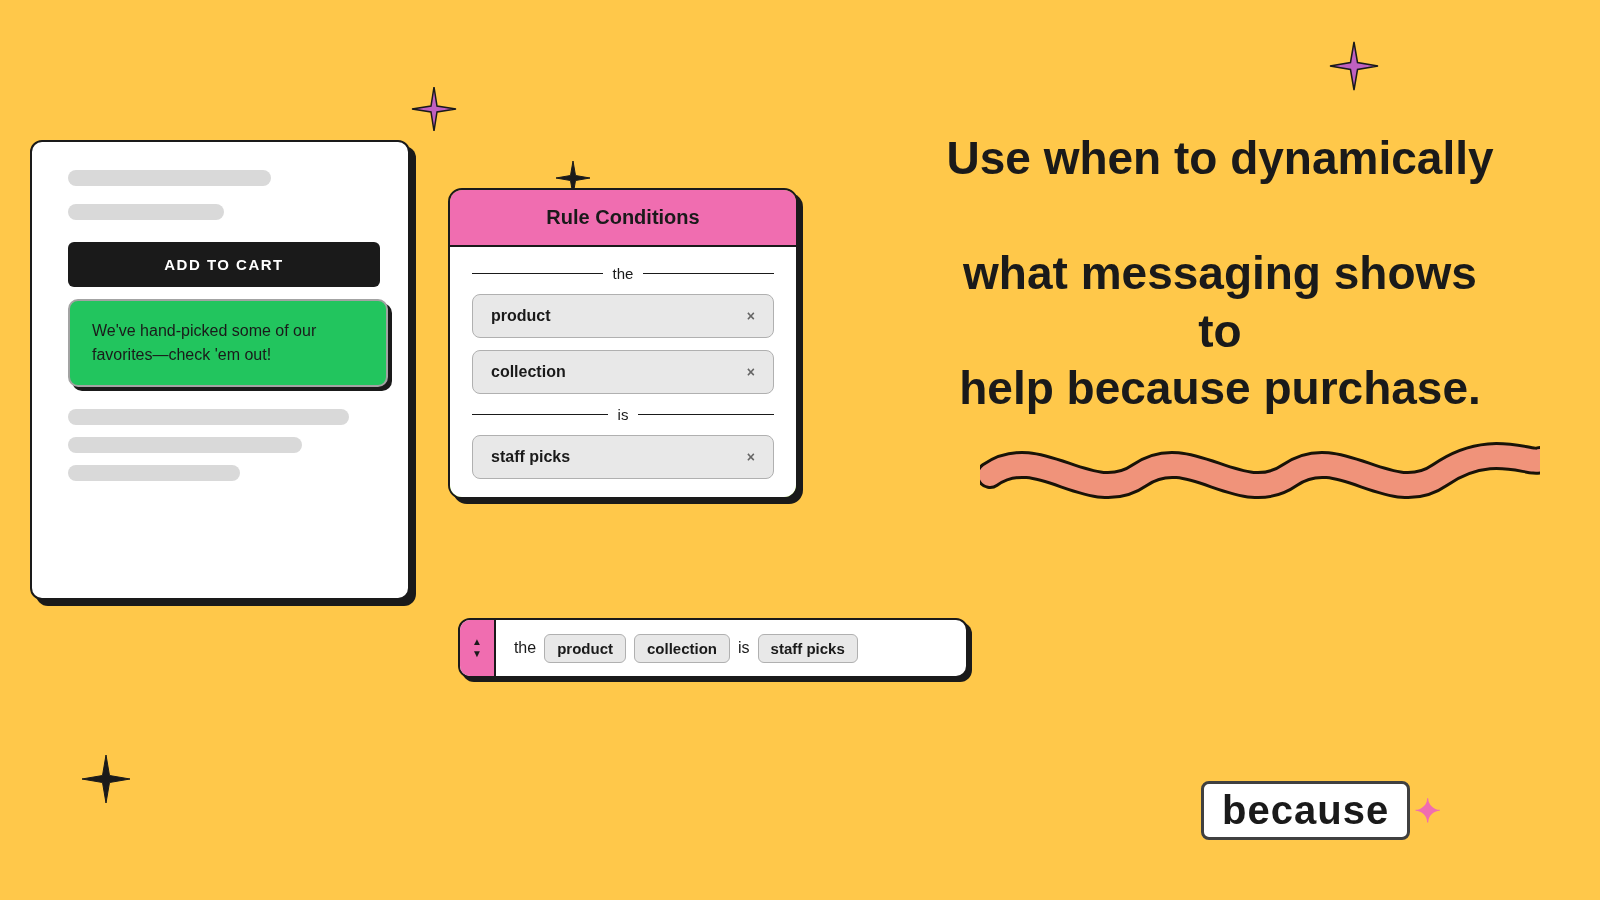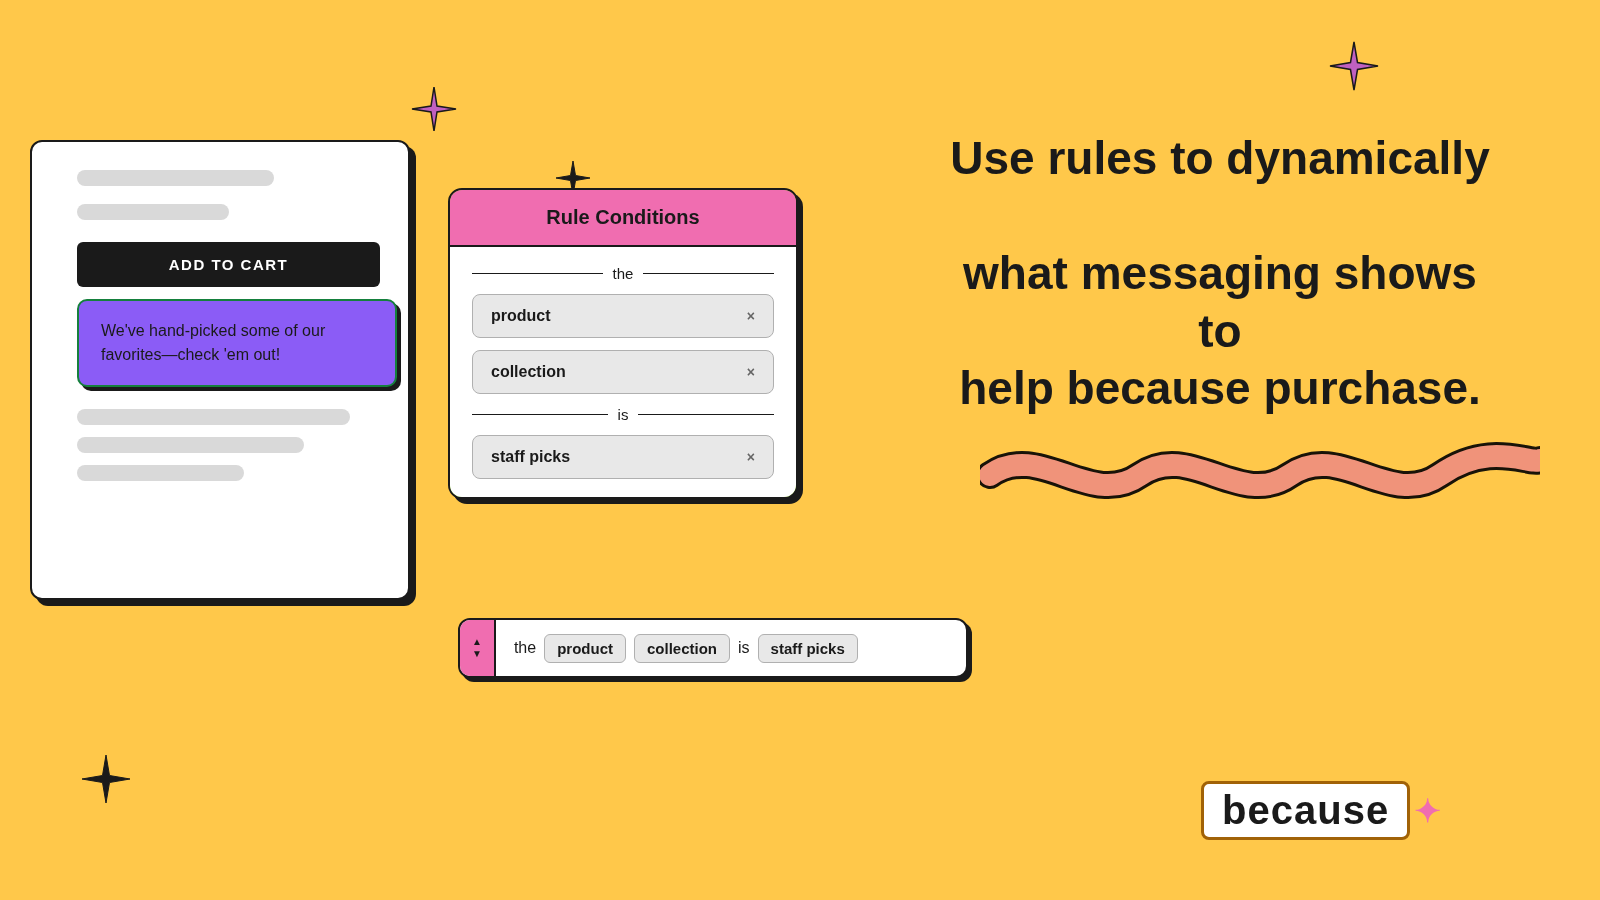--- a/index.html
+++ b/index.html
@@ -25,21 +25,21 @@
     
     .product-card {
       position: absolute;
       left: 30px;
       top: 140px;
       width: 380px;
       height: 460px;
       background: white;
       border-radius: 12px;
       border: 2.5px solid #1a1a1a;
-      padding: 28px 28px 28px 45px;
+      padding: 28px 28px 28px 36px;
       box-shadow: 6px 6px 0px #1a1a1a;
       display: flex;
       flex-direction: column;
       gap: 12px;
     }
 
     .card-line {
       height: 16px;
       background: #d9d9d9;
       border-radius: 8px;
@@ -53,23 +53,23 @@
       text-align: center;
       padding: 14px 0;
       border-radius: 6px;
       font-weight: 800;
       font-size: 15px;
       letter-spacing: 1.5px;
       margin-top: 10px;
     }
 
     .tooltip-bubble {
-      background: #8b5cf6;
+      background: #22c55e;
       border-radius: 10px;
-      border: 2px solid #15803d;
+      border: 2px solid #a3a3a3;
       padding: 18px 22px;
       font-size: 16px;
       color: #1a1a1a;
       line-height: 1.5;
       font-weight: 500;
       width: 320px;
       box-shadow: 4px 4px 0px #1a1a1a;
       position: relative;
     }
 
@@ -242,21 +242,21 @@
       color: #1a1a1a;
       font-family: 'Arial Black', Arial, sans-serif;
       letter-spacing: -1px;
       display: flex;
       align-items: center;
     }
 
     .because-logo .logo-box {
       background: white;
       border-radius: 8px;
-      border: 3px solid #a16207;
+      border: 3px solid #404040;
       padding: 4px 18px;
       font-size: 40px;
       font-weight: 900;
       color: #1a1a1a;
       letter-spacing: 1px;
     }
 
     .because-logo .logo-star {
       color: #f06db0;
       font-size: 32px;
@@ -356,21 +356,21 @@
     <span class="sentence-plain">the</span>
     <span class="sentence-tag">product</span>
     <span class="sentence-tag">collection</span>
     <span class="sentence-plain">is</span>
     <span class="sentence-tag">staff picks</span>
   </div>
 </div>
 
 <div class="headline">
   <div class="headline-text">
-    <span>Use rules to dynamically</span><br>
+    <span>Use when to dynamically</span><br>
     <br>
     <span>what messaging shows to</span><br>
     <span>help because purchase.</span>
   </div>
 </div>
 
 <div class="wavy-container">
   <svg viewBox="0 0 560 80" width="560" height="80" xmlns="http://www.w3.org/2000/svg">
 
     <path d="M10 45 C60 10, 110 80, 160 45 C210 10, 260 80, 310 45 C360 10, 410 80, 460 45 C510 10, 550 35, 560 30" fill="none" stroke="#e8826a" stroke-width="22" stroke-linecap="round"></path>

